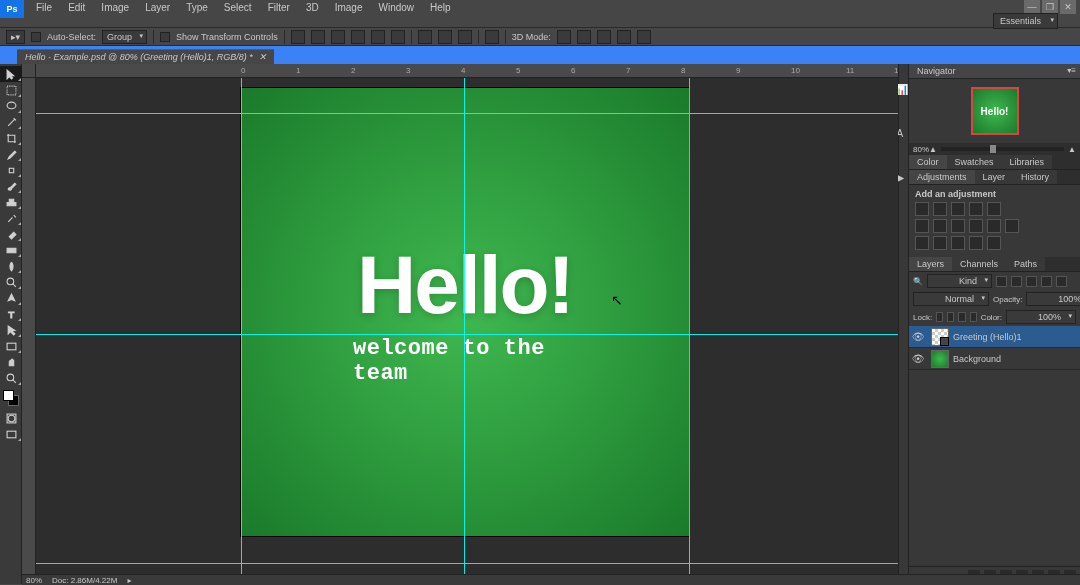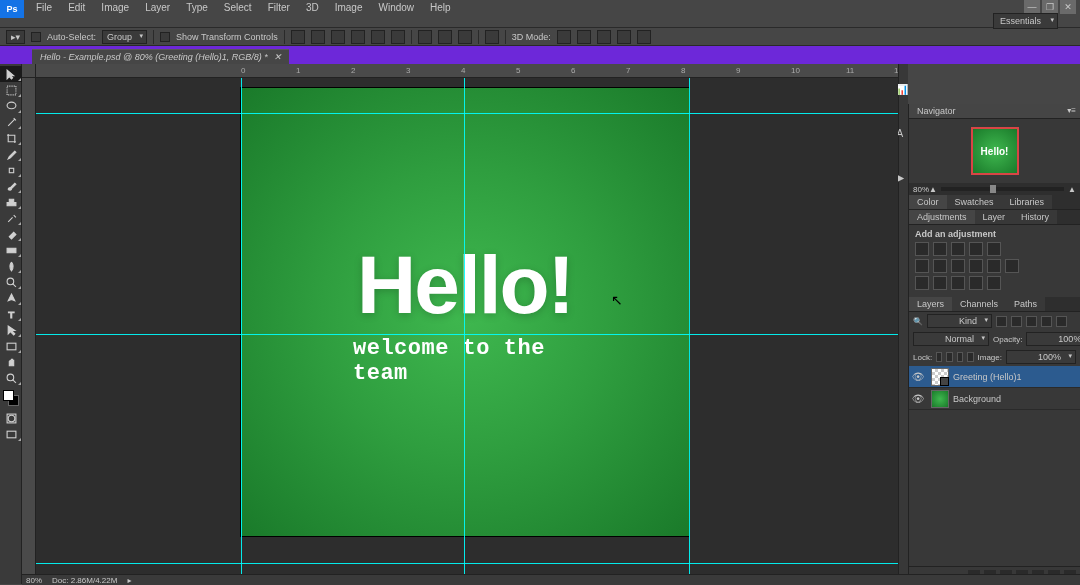--- a/index.html
+++ b/index.html
@@ -16,21 +16,21 @@
 .optionsbar { height: 18px; background: #464646; display: flex; align-items: center; padding: 0 6px; gap: 6px; border-bottom: 1px solid #2a2a2a; font-size: 9px; }
 .opt-btn { padding: 1px 4px; background: #3a3a3a; border: 1px solid #222; font-size: 9px; }
 .checkbox { width: 10px; height: 10px; border: 1px solid #222; background: #3a3a3a; display: inline-block; }
 .dropdown { background: #3a3a3a; border: 1px solid #222; padding: 1px 14px 1px 4px; font-size: 9px; position: relative; }
 .dropdown::after { content: "▾"; position: absolute; right: 3px; font-size: 7px; }
 .vsep { width: 1px; height: 14px; background: #2a2a2a; }
 .icon-sm { width: 14px; height: 14px; background: #3a3a3a; border: 1px solid #222; }
 .essentials { position: absolute; right: 22px; top: 13px; background: #3a3a3a; border: 1px solid #222; padding: 2px 16px 2px 6px; font-size: 9px; }
 
 
-.tabbar { height: 18px; background: #6d28d9; display: flex; align-items: flex-end; padding-left: 32px; }
+.tabbar { height: 18px; background: #3b82f6; display: flex; align-items: flex-end; padding-left: 17px; }
 .tab { background: #464646; padding: 2px 8px; font-size: 9px; font-style: italic; display: flex; align-items: center; gap: 6px; border-top: 1px solid #595959; }
 .tab-close { font-size: 9px; cursor: pointer; }
 
 
 .main { display: flex; height: calc(100% - 54px - 11px); }
 
 
 .toolbar { width: 22px; background: #3a3a3a; display: flex; flex-direction: column; border-right: 1px solid #222; padding-top: 2px; }
 .tool { width: 22px; height: 16px; display: flex; align-items: center; justify-content: center; position: relative; }
 .tool.active { background: #1a1a1a; }
@@ -51,21 +51,21 @@
 .artboard { position: absolute; left: 205px; top: 10px; width: 448px; height: 448px; background: radial-gradient(circle at 50% 50%, #3fb84f 0%, #2f9e3f 45%, #1a7a2a 100%); box-shadow: 0 0 0 1px #000; }
 .art-text-main { position: absolute; left: 50%; top: 44%; transform: translate(-50%, -50%); font-size: 82px; font-weight: 900; color: #fff; font-family: 'Segoe UI', Arial, sans-serif; letter-spacing: -2px; text-shadow: 0 2px 8px rgba(0,0,0,0.2); }
 .art-text-sub { position: absolute; left: 50%; top: 61%; transform: translate(-50%, -50%); font-size: 22px; font-weight: bold; color: #fff; font-family: Liberation Mono, monospace; letter-spacing: 0.5px; }
 .guide-h { position: absolute; left: 0; right: 0; height: 1px; background: #00ffff; opacity: 0.9; }
 .guide-v { position: absolute; top: 0; bottom: 0; width: 1px; background: #00ffff; opacity: 0.9; }
 .cursor { position: absolute; font-size: 14px; color: #000; }
 
 .scrollbar-h { position: absolute; left: 22px; right: 0; bottom: 0; height: 11px; background: #3a3a3a; border-top: 1px solid #222; display: flex; align-items: center; font-size: 8px; gap: 10px; padding-left: 4px; }
 
 
-.panels { width: 172px; background: #383838; display: flex; flex-direction: column; border-left: 1px solid #222; margin-top: 40px; }
+.panels { width: 172px; background: #383838; display: flex; flex-direction: column; border-left: 1px solid #222; }
 .collapse-col { width: 10px; background: #383838; border-left: 1px solid #222; display: flex; flex-direction: column; align-items: center; padding-top: 20px; gap: 30px; }
 .collapse-icon { width: 14px; height: 14px; }
 
 .panel-tabs { display: flex; background: #2e2e2e; border-bottom: 1px solid #222; }
 .panel-tab { padding: 2px 8px; font-size: 9px; background: #383838; }
 .panel-tab.active { background: #454545; }
 .panel-tab.alone { width: 100%; padding-right: 0; display: flex; }
 .panel-menu { margin-left: auto; padding: 0 4px; font-size: 8px; }
 
 .navigator { height: 64px; position: relative; display: flex; align-items: center; justify-content: center; }
@@ -392,21 +392,21 @@
         <span class="dropdown" style="flex:1">Normal</span>
         <span>Opacity:</span>
         <span class="dropdown">100%</span>
       </div>
       <div class="layer-controls">
         <span>Lock:</span>
         <span class="adj-icon" style="width:10px;height:10px"></span>
         <span class="adj-icon" style="width:10px;height:10px"></span>
         <span class="adj-icon" style="width:10px;height:10px"></span>
         <span class="adj-icon" style="width:10px;height:10px"></span>
-        <span style="margin-left:auto">Image:</span>
+        <span style="margin-left:auto">Color:</span>
         <span class="dropdown">100%</span>
       </div>
       <div class="layer-list">
         <div class="layer selected">
           <div class="layer-vis">👁</div>
           <div class="layer-thumb checker layer-so"></div>
           <div class="layer-name">Greeting (Hello)1</div>
         </div>
         <div class="layer">
           <div class="layer-vis">👁</div>

